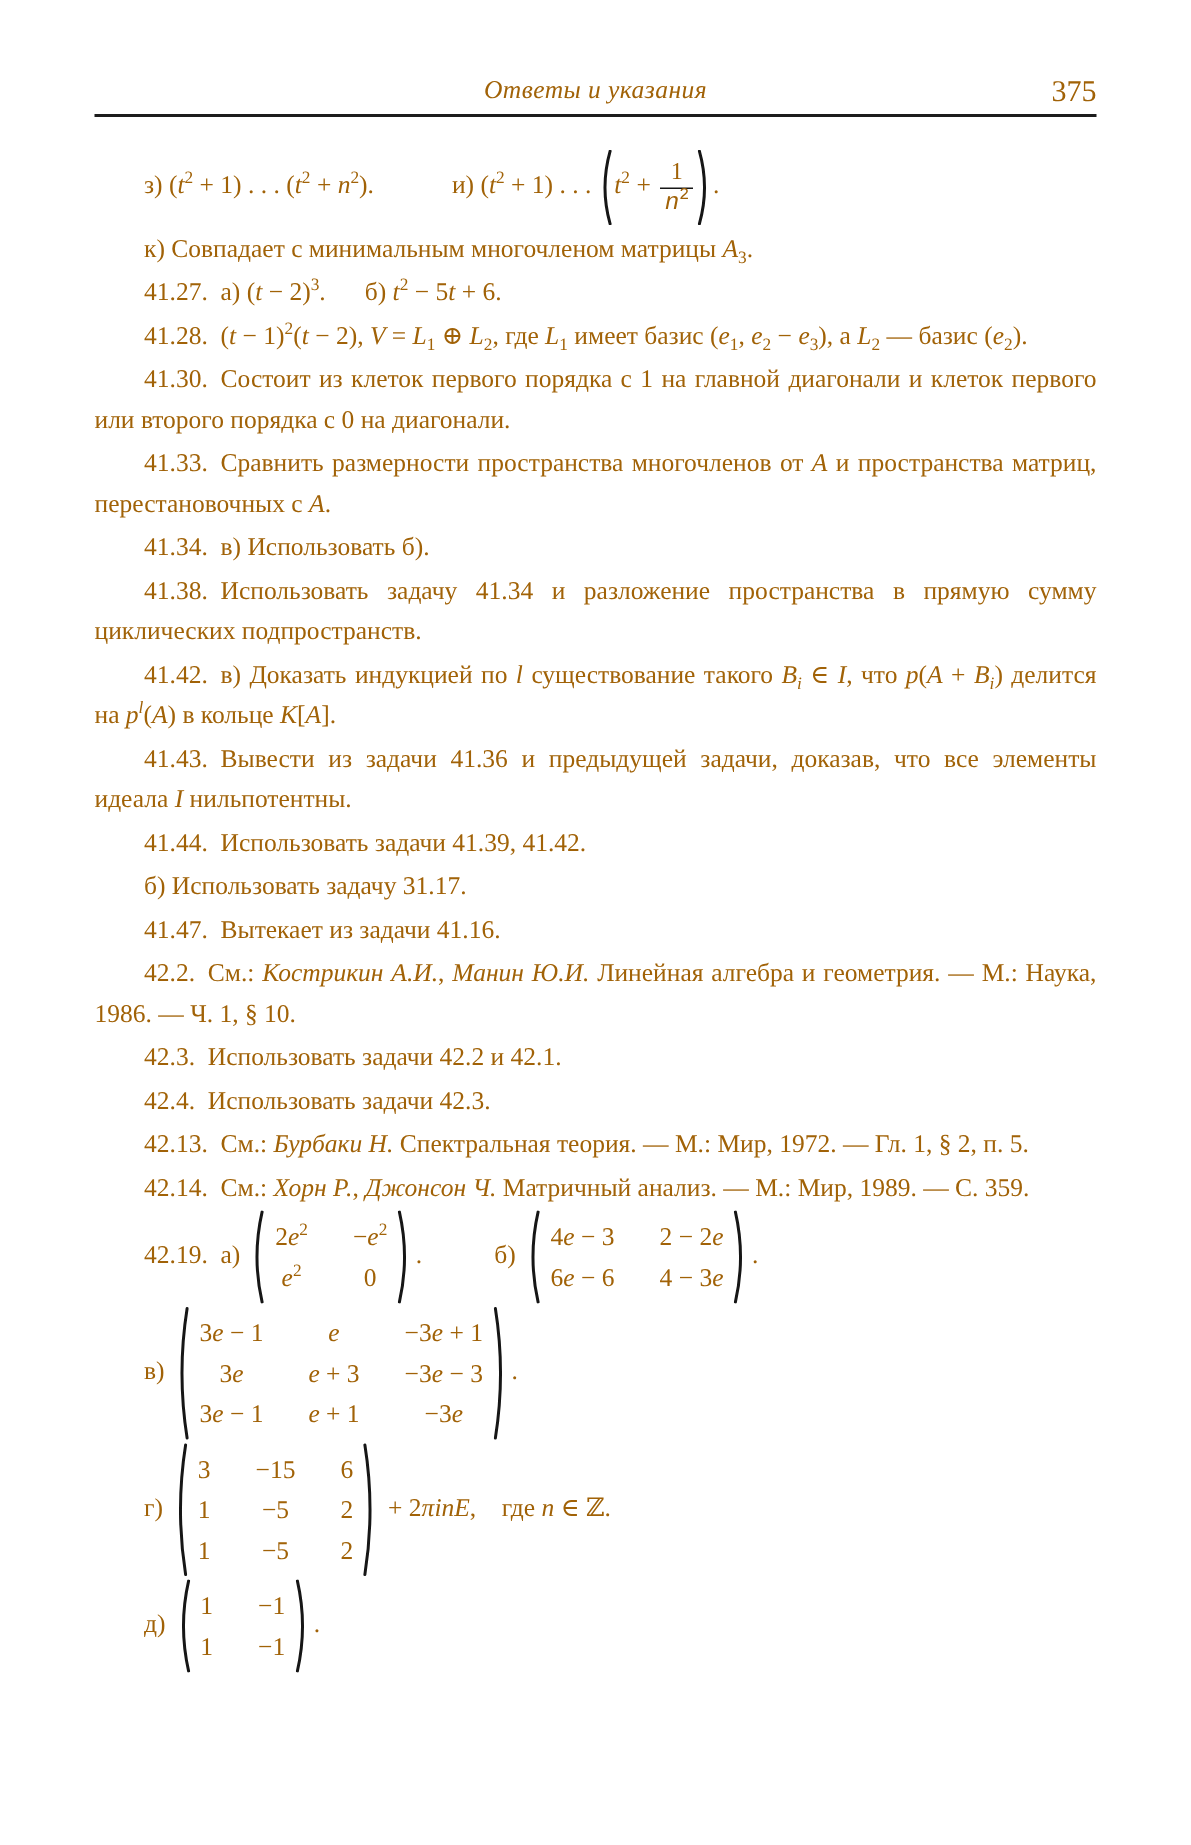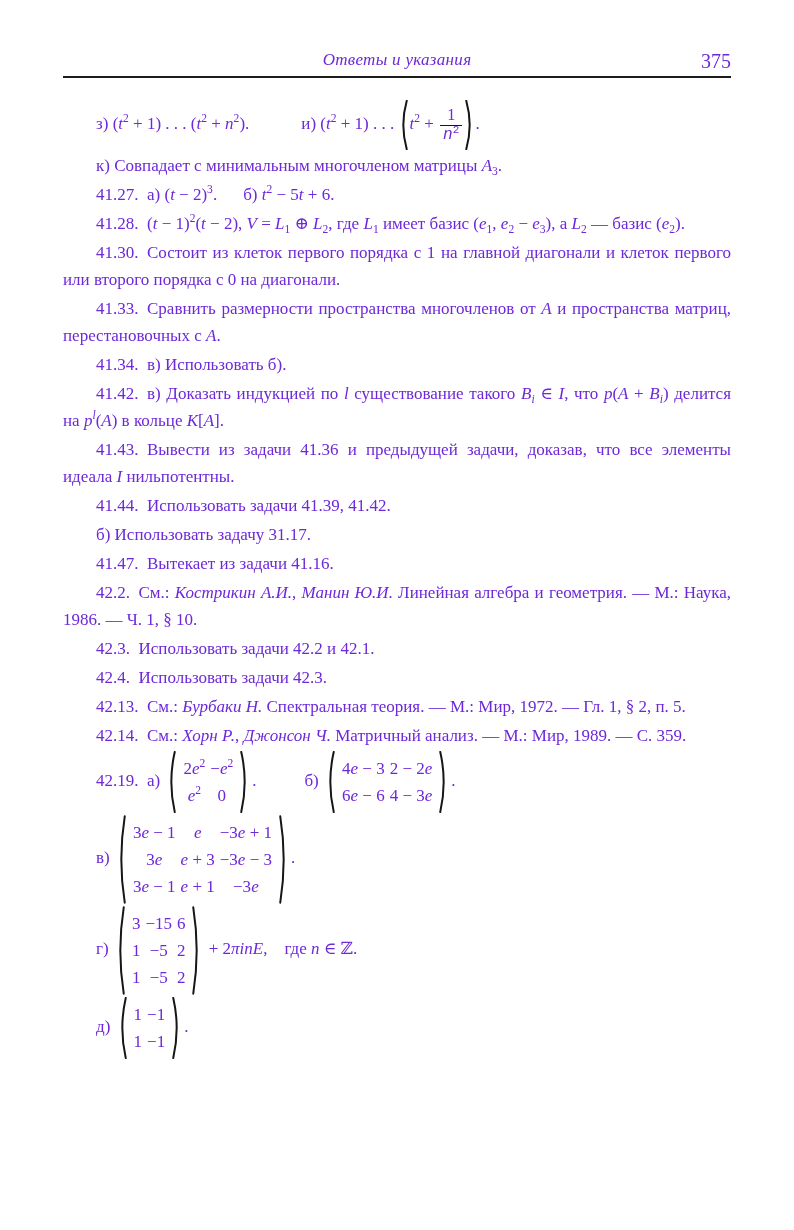--- a/index.html
+++ b/index.html
@@ -6,21 +6,21 @@
   .page{
     position:relative;
     width:794px;height:1230px;
     margin:0 auto;
     background:#ffffff;
     box-sizing:border-box;
     padding:50px 63px 0 63px;
     overflow:hidden;
     font-family:"Liberation Serif","DejaVu Serif","DejaVu Sans",serif;
     font-size:17px;
-    color:#6d28d9;
+    color:#a16207;
   }
   
   .header{
     position:relative;
     height:26px;
     border-bottom:2px solid #1c1c1c;
     margin-bottom:22px;
   }
   .header-title{
     position:absolute;left:0;right:0;top:0;
@@ -57,21 +57,21 @@
   .frac .num,.frac .den{padding:0 3px;}
   
   .matrix{
     display:inline-flex;align-items:center;
     vertical-align:middle;
     margin:0 3px;
     text-indent:0;
   }
   .mat-grid{
     display:grid;
-    column-gap:5px;
+    column-gap:30px;
     padding:2px 7px;
     justify-items:center;
     align-items:center;
     line-height:27px;
   }
   .paren{width:9px;display:inline-block;color:#161616;}
   .bigparen{vertical-align:middle;margin:0 1px;}
   .spacer{display:inline-block;height:1px;}
 </style>
 </head>
@@ -90,20 +90,21 @@
           <span class="den"><span class="s-i">n</span><span class="s-sup">2</span></span>
         </span><svg viewBox="0 0 10 100" preserveAspectRatio="none" class="paren bigparen" style="height: 50px;">
           <path d="M1.4 1.5 Q9.0 50 1.4 98.5" fill="none" stroke="currentColor" stroke-width="2" vector-effect="non-scaling-stroke" stroke-linecap="round"></path>
         </svg><span>.</span></p>
       <p class="para"><span>к) Совпадает с минимальным многочленом матрицы </span><span class="s-i">A</span><span class="s-sub">3</span><span>.</span></p>
       <p class="para"><span class="s-b">41.27.</span><span> а) (</span><span class="s-i">t</span><span> − 2)</span><span class="s-sup">3</span><span>.</span><span class="spacer" style="width: 26px;"></span><span>б) </span><span class="s-i">t</span><span class="s-sup">2</span><span> − 5</span><span class="s-i">t</span><span> + 6.</span></p>
       <p class="para"><span class="s-b">41.28.</span><span> (</span><span class="s-i">t</span><span> − 1)</span><span class="s-sup">2</span><span>(</span><span class="s-i">t</span><span> − 2), </span><span class="s-i">V</span><span> = </span><span class="s-i">L</span><span class="s-sub">1</span><span> ⊕ </span><span class="s-i">L</span><span class="s-sub">2</span><span>, где </span><span class="s-i">L</span><span class="s-sub">1</span><span> имеет базис (</span><span class="s-i">e</span><span class="s-sub">1</span><span>, </span><span class="s-i">e</span><span class="s-sub">2</span><span> − </span><span class="s-i">e</span><span class="s-sub">3</span><span>), а </span><span class="s-i">L</span><span class="s-sub">2</span><span> — базис (</span><span class="s-i">e</span><span class="s-sub">2</span><span>).</span></p>
       <p class="para"><span class="s-b">41.30.</span><span> Состоит из клеток первого порядка с 1 на главной диагонали и клеток первого или второго порядка с 0 на диагонали.</span></p>
       <p class="para"><span class="s-b">41.33.</span><span> Сравнить размерности пространства многочленов от </span><span class="s-i">A</span><span> и пространства матриц, перестановочных с </span><span class="s-i">A</span><span>.</span></p>
       <p class="para"><span class="s-b">41.34.</span><span> в) Использовать б).</span></p>
+      <p class="para"><span class="s-b">41.38.</span><span> Использовать задачу 41.34 и разложение пространства в прямую сумму циклических подпространств.</span></p>
       <p class="para"><span class="s-b">41.42.</span><span> в) Доказать индукцией по </span><span class="s-i">l</span><span> существование такого </span><span class="s-i">B</span><span class="s-sub s-i">i</span><span> ∈ </span><span class="s-i">I</span><span>, что </span><span class="s-i">p</span><span>(</span><span class="s-i">A</span><span> + </span><span class="s-i">B</span><span class="s-sub s-i">i</span><span>) делится на </span><span class="s-i">p</span><span class="s-sup s-i">l</span><span>(</span><span class="s-i">A</span><span>) в кольце </span><span class="s-i">K</span><span>[</span><span class="s-i">A</span><span>].</span></p>
       <p class="para"><span class="s-b">41.43.</span><span> Вывести из задачи 41.36 и предыдущей задачи, доказав, что все элементы идеала </span><span class="s-i">I</span><span> нильпотентны.</span></p>
       <p class="para"><span class="s-b">41.44.</span><span> Использовать задачи 41.39, 41.42.</span></p>
       <p class="para"><span>б) Использовать задачу 31.17.</span></p>
       <p class="para"><span class="s-b">41.47.</span><span> Вытекает из задачи 41.16.</span></p>
       <p class="para"><span class="s-b">42.2.</span><span> См.: </span><span class="s-i">Кострикин А.И.</span><span>, </span><span class="s-i">Манин Ю.И.</span><span> Линейная алгебра и геометрия. — М.: Наука, 1986. — Ч. 1, § 10.</span></p>
       <p class="para"><span class="s-b">42.3.</span><span> Использовать задачи 42.2 и 42.1.</span></p>
       <p class="para"><span class="s-b">42.4.</span><span> Использовать задачи 42.3.</span></p>
       <p class="para"><span class="s-b">42.13.</span><span> См.: </span><span class="s-i">Бурбаки Н.</span><span> Спектральная теория. — М.: Мир, 1972. — Гл. 1, § 2, п. 5.</span></p>
       <p class="para"><span class="s-b">42.14.</span><span> См.: </span><span class="s-i">Хорн Р.</span><span>, </span><span class="s-i">Джонсон Ч.</span><span> Матричный анализ. — М.: Мир, 1989. — С. 359.</span></p>

